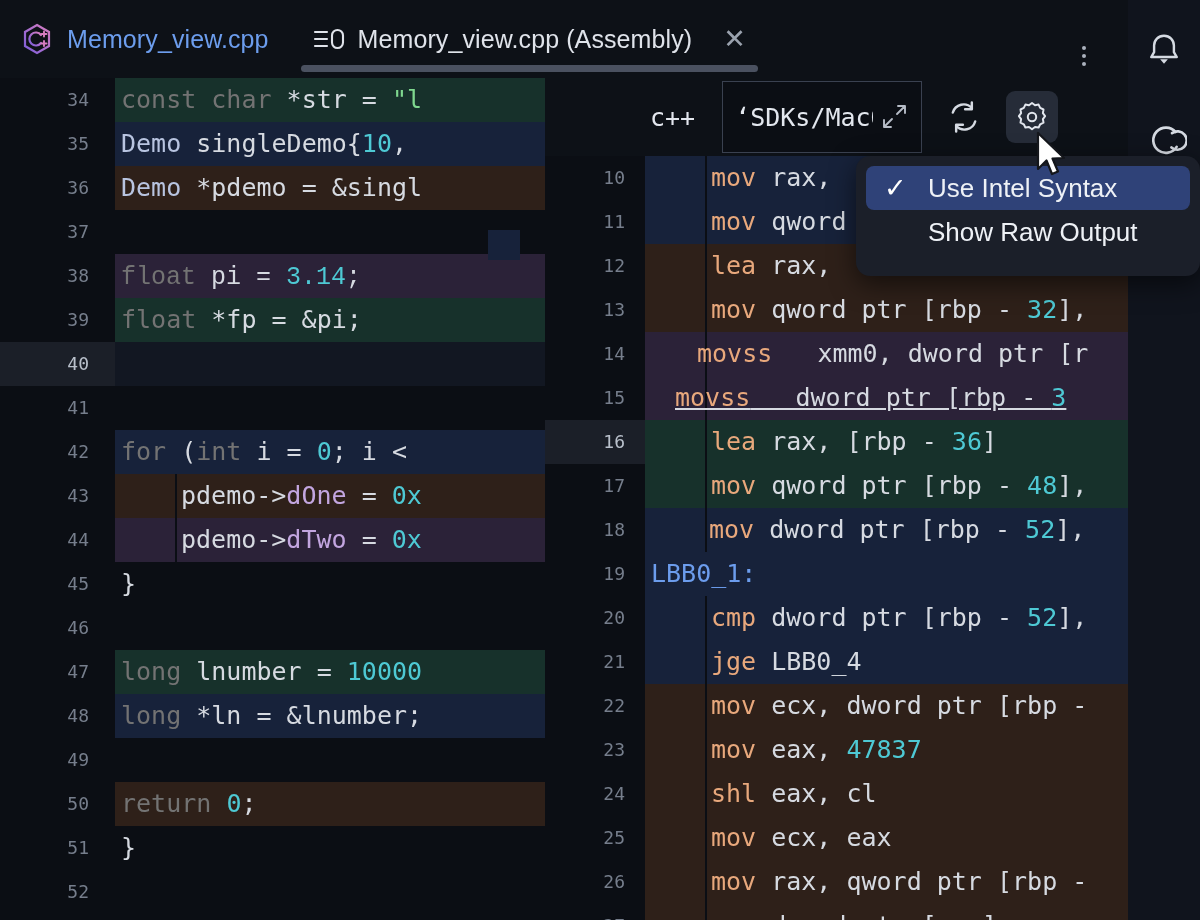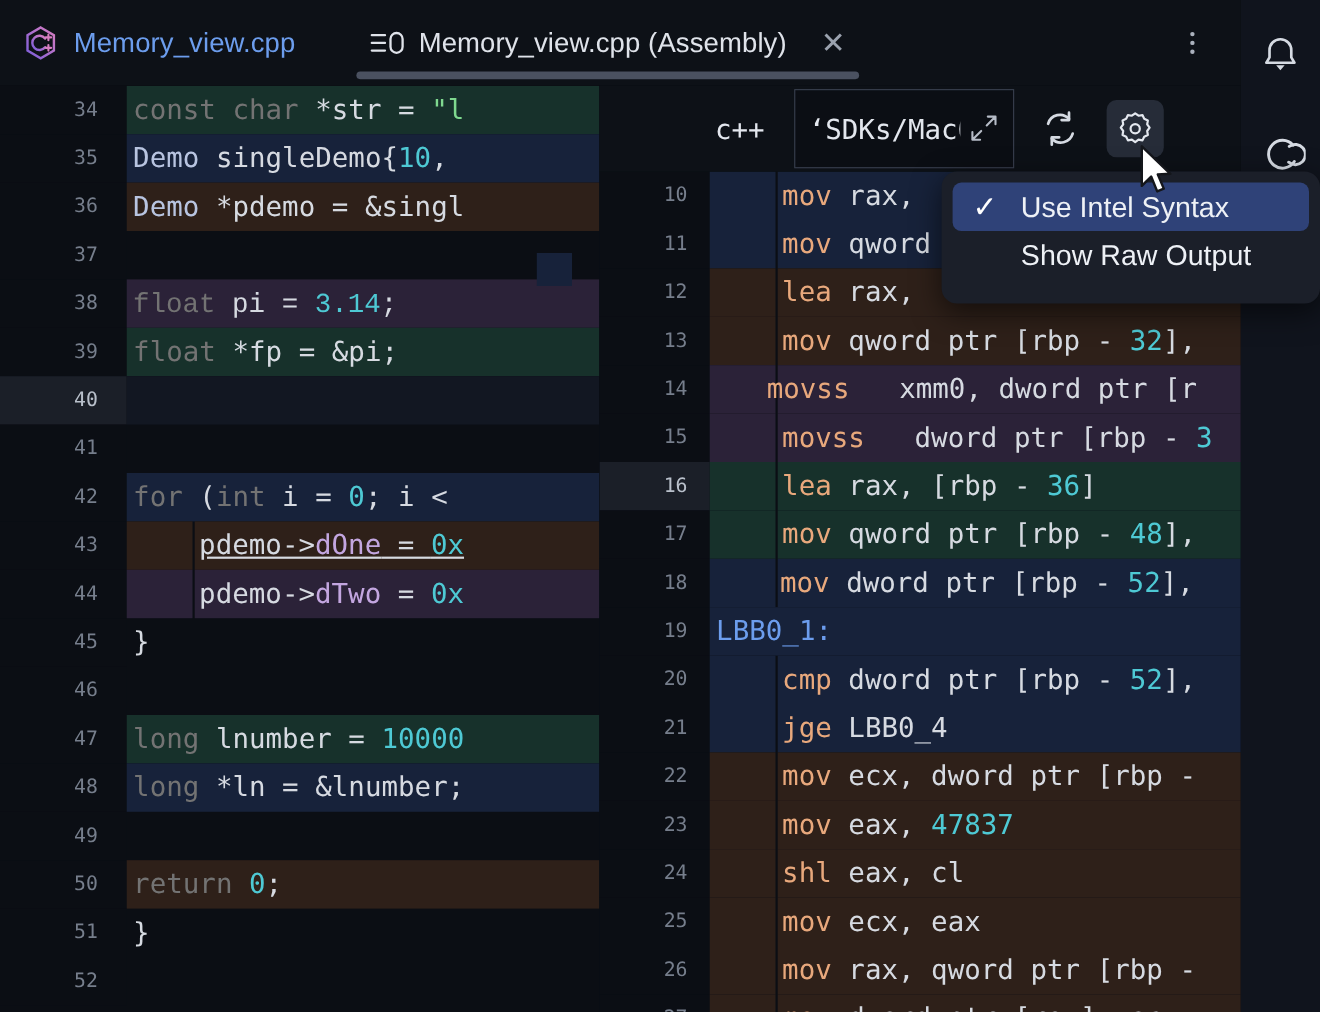--- a/index.html
+++ b/index.html
@@ -8,21 +8,21 @@
     background: #0d1117;
     font-family: "Liberation Sans", sans-serif;
     overflow: hidden;
   }
   #root { position: relative; width: 1200px; height: 920px; background: #0b0e14; overflow: hidden; }
 
   
   .tabbar {
     position: absolute; left: 0; top: 0; width: 1128px; height: 78px;
     background: #0d1117;
-    display: flex; align-items: center; gap: 23px;
+    display: flex; align-items: flex-end;
   }
   .tab {
     display: flex; align-items: center; gap: 13px;
     height: 78px; padding: 0 22px; position: relative;
     cursor: pointer; white-space: nowrap;
   }
   .tab.first { padding-left: 20px; }
   .tab-label { font-size: 25px; letter-spacing: .1px; }
   .tab.first .tab-label { color: #6c9ded; }
   .tab.active .tab-label { color: #dfe3ea; }
@@ -256,21 +256,21 @@
           </div>
           <div class="row">
             <div class="rowbg bg-navy" style="left: 115px;"></div>
             <div class="gutter">42</div>
             <div class="codeline"><span class="txt" style="padding-left: 6px;"><span class="kw">for</span><span class="pln"> (</span><span class="kw">int</span><span class="pln"> i = </span><span class="num">0</span><span class="pln">; i &lt;</span></span></div>
           </div>
           <div class="row">
             <div class="rowbg-under bg-brown" style="left: 115px; width: 60px;"></div>
             <div class="rowbg bg-brown" style="left: 177px;"></div>
             <div class="gutter">43</div>
-            <div class="codeline"><span class="txt" style="padding-left: 66px; text-decoration: underline;"><span class="pln">pdemo-&gt;</span><span class="fld">dOne</span><span class="pln"> = </span><span class="num">0x</span></span></div>
+            <div class="codeline"><span class="txt" style="padding-left: 66px;"><span class="pln">pdemo-&gt;</span><span class="fld">dOne</span><span class="pln"> = </span><span class="num">0x</span></span></div>
           </div>
           <div class="row">
             <div class="rowbg-under bg-purple" style="left: 115px; width: 60px;"></div>
             <div class="rowbg bg-purple" style="left: 177px;"></div>
             <div class="gutter">44</div>
             <div class="codeline"><span class="txt" style="padding-left: 66px;"><span class="pln">pdemo-&gt;</span><span class="fld">dTwo</span><span class="pln"> = </span><span class="num">0x</span></span></div>
           </div>
           <div class="row">
             <div class="gutter">45</div>
             <div class="codeline"><span class="txt" style="padding-left: 6px;"><span class="pln">}</span></span></div>
@@ -339,21 +339,21 @@
           <div class="row">
             <div class="rowbg-under bg-purple" style="left: 100px; width: 60px;"></div>
             <div class="rowbg bg-purple" style="left: 162px;"></div>
             <div class="gutter">14</div>
             <div class="codeline"><span class="txt" style="padding-left: 52px;"><span class="mn">movss</span><span class="pln">   xmm0, dword ptr [r</span></span></div>
           </div>
           <div class="row">
             <div class="rowbg-under bg-purple" style="left: 100px; width: 60px;"></div>
             <div class="rowbg bg-purple" style="left: 162px;"></div>
             <div class="gutter">15</div>
-            <div class="codeline"><span class="txt" style="padding-left: 66px;"><span class="mn">movss</span><span class="pln">   dword ptr [rbp - </span><span class="num">3</span></span></div>
+            <div class="codeline"><span class="txt" style="padding-left: 30px; text-decoration: underline;"><span class="mn">movss</span><span class="pln">   dword ptr [rbp - </span><span class="num">3</span></span></div>
           </div>
           <div class="row">
             <div class="rowbg-under bg-green" style="left: 100px; width: 60px;"></div>
             <div class="rowbg bg-green" style="left: 162px;"></div>
             <div class="gutter active">16</div>
             <div class="codeline"><span class="txt" style="padding-left: 66px; text-align: right;"><span class="mn">lea</span><span class="pln"> rax, [rbp - </span><span class="num">36</span><span class="pln">]</span></span></div>
           </div>
           <div class="row">
             <div class="rowbg-under bg-green" style="left: 100px; width: 60px;"></div>
             <div class="rowbg bg-green" style="left: 162px;"></div>

